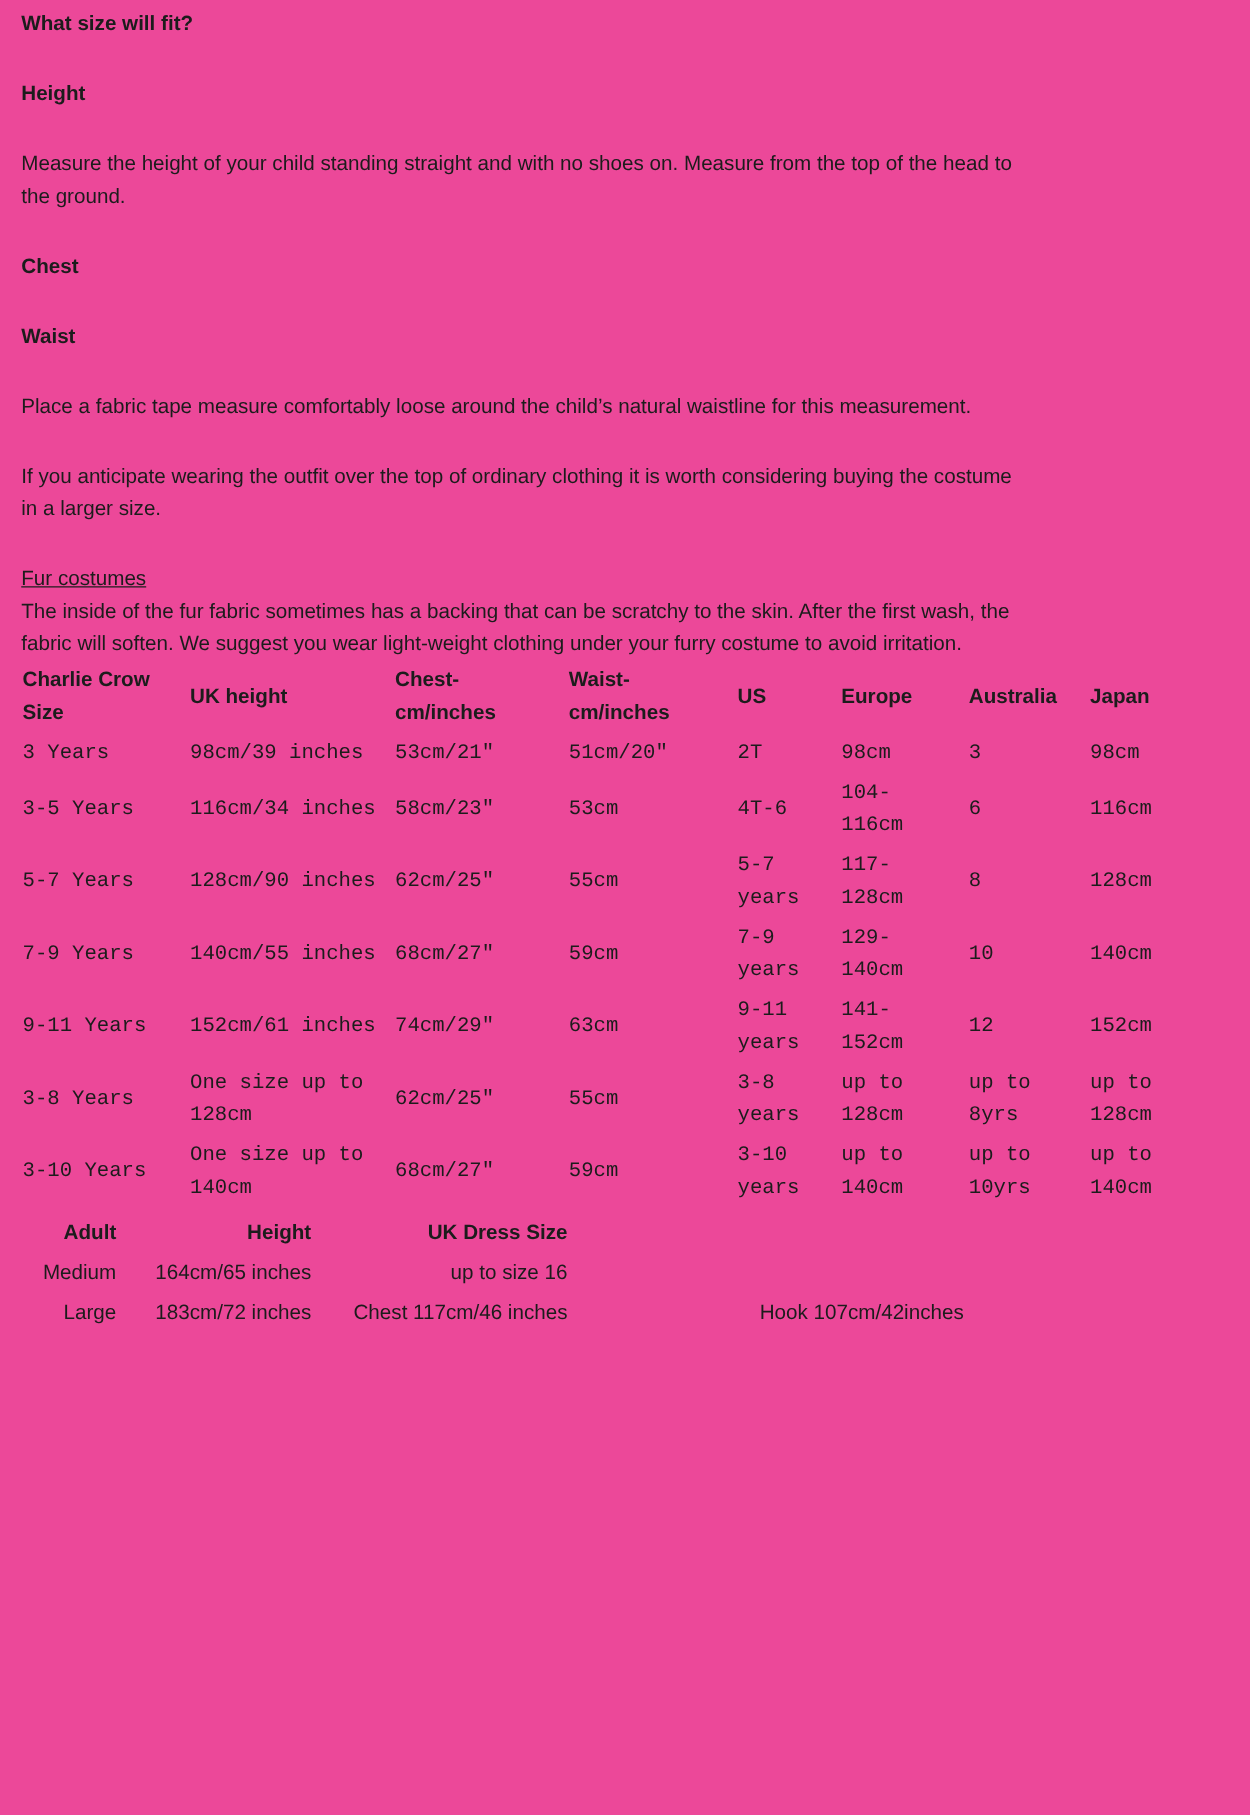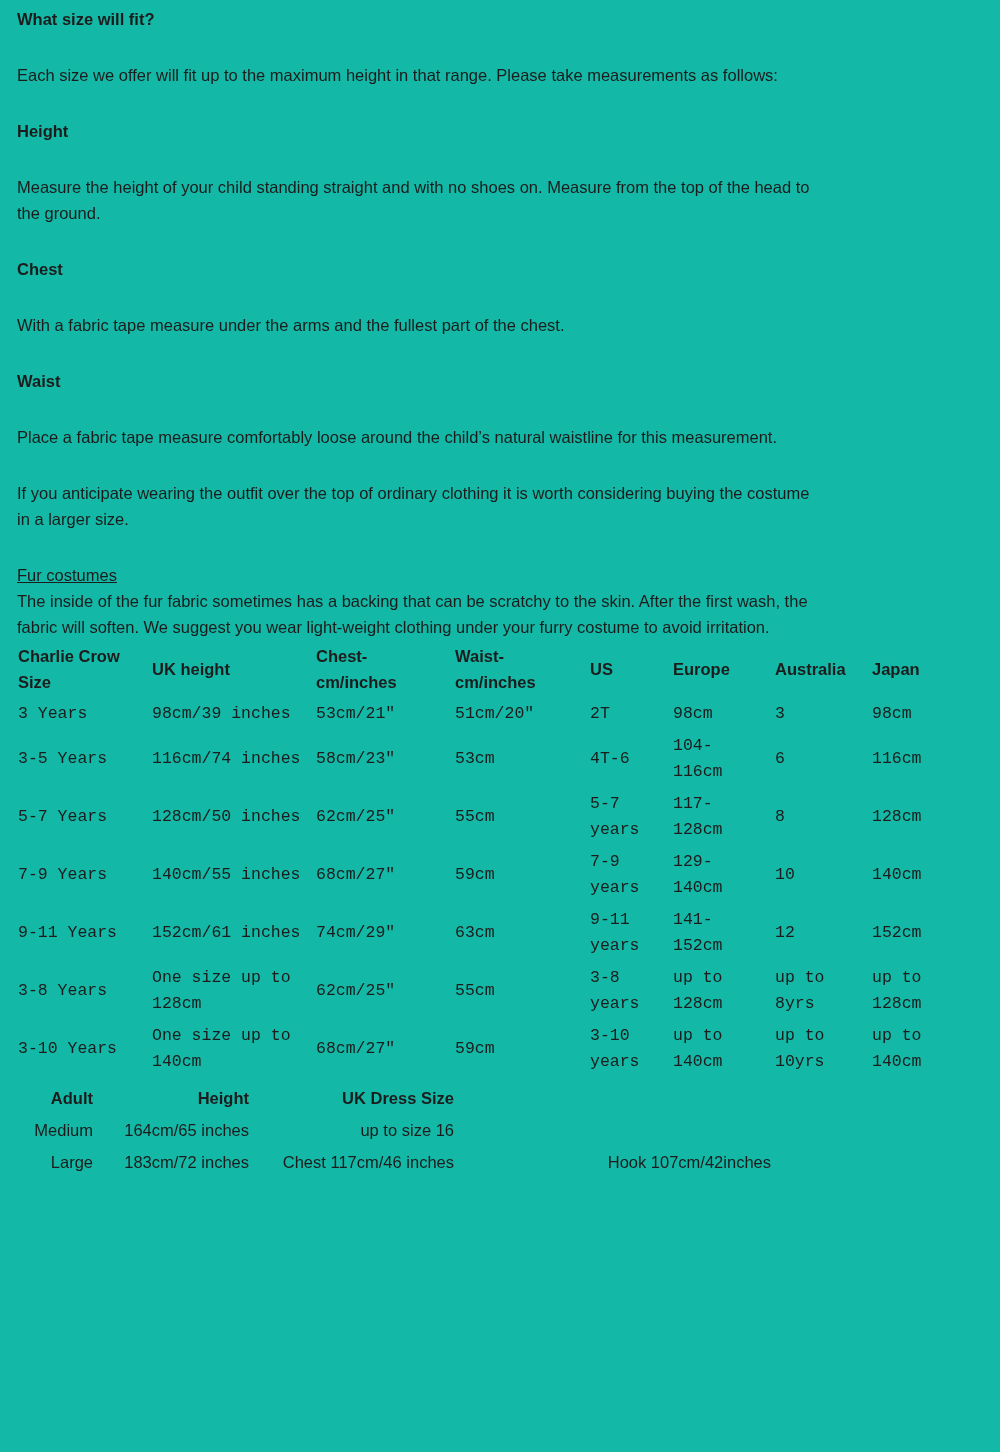--- a/index.html
+++ b/index.html
@@ -2,21 +2,21 @@
 <html><head>
 <meta charset="utf-8">
 <style>
   html,body{margin:0;padding:0;background:#ffffff;}
   .page{
     position:relative;
     width:1000px;
     height:1452px;
     box-sizing:border-box;
     padding:6px 17px 0 17px;
-    background:#14b8a6;
+    background:#ec4899;
     font-family:"Liberation Sans", sans-serif;
     font-size:16.5px;
     line-height:26px;
     color:#1c1c1c;
     overflow:hidden;
   }
   .doc-title, .section-heading{
     font-size:16.5px;
     font-weight:bold;
     margin:0 0 30px 0;
@@ -66,28 +66,26 @@
   }
   table.adult-chart th{font-weight:bold;}
 </style>
 </head>
 <body>
 
 <div class="page">
 
   <h1 class="doc-title">What size will fit?</h1>
 
-  <p class="para">Each size we offer will fit up to the maximum height in that range. Please take measurements as follows:</p>
 
   <h2 class="section-heading">Height</h2>
   <p class="para">Measure the height of your child standing straight and with no shoes on. Measure from the top of the head to
 the ground.</p>
 
   <h2 class="section-heading">Chest</h2>
-  <p class="para">With a fabric tape measure under the arms and the fullest part of the chest.</p>
 
   <h2 class="section-heading">Waist</h2>
   <p class="para">Place a fabric tape measure comfortably loose around the child’s natural waistline for this measurement.</p>
 
 
   <p class="para">If you anticipate wearing the outfit over the top of ordinary clothing it is worth considering buying the costume
 in a larger size.</p>
 
   <div class="fur-heading">Fur costumes</div>
   <p class="para fur-body">The inside of the fur fabric sometimes has a backing that can be scratchy to the skin. After the first wash, the
@@ -125,32 +123,32 @@
         <td>98cm/39 inches</td>
         <td>53cm/21"</td>
         <td>51cm/20"</td>
         <td>2T</td>
         <td>98cm</td>
         <td>3</td>
         <td>98cm</td>
       </tr>
       <tr>
         <td>3-5 Years</td>
-        <td>116cm/74 inches</td>
+        <td>116cm/34 inches</td>
         <td>58cm/23"</td>
         <td>53cm</td>
         <td>4T-6</td>
         <td>104-
 116cm</td>
         <td>6</td>
         <td>116cm</td>
       </tr>
       <tr>
         <td>5-7 Years</td>
-        <td>128cm/50 inches</td>
+        <td>128cm/90 inches</td>
         <td>62cm/25"</td>
         <td>55cm</td>
         <td>5-7
 years</td>
         <td>117-
 128cm</td>
         <td>8</td>
         <td>128cm</td>
       </tr>
       <tr>

